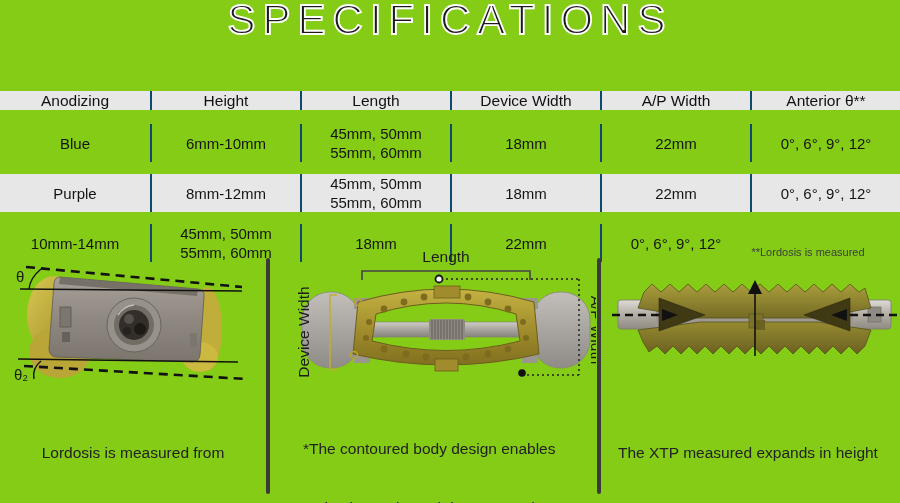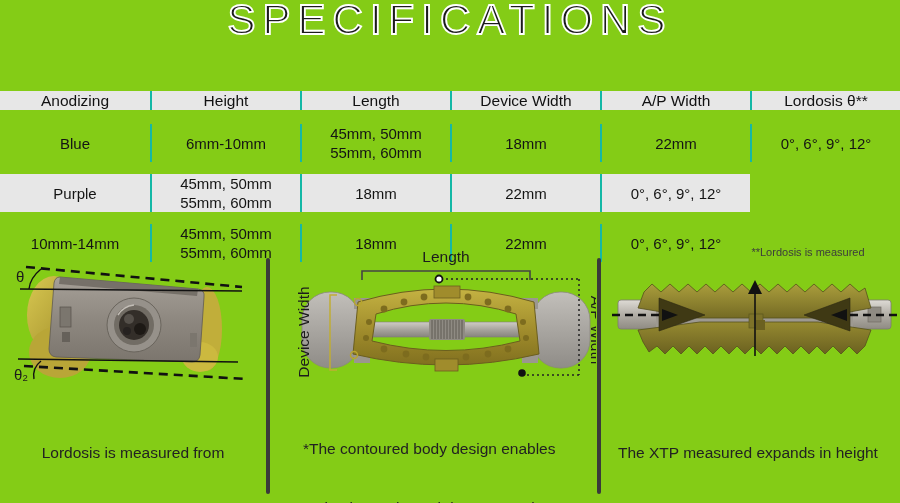--- a/index.html
+++ b/index.html
@@ -9,21 +9,21 @@
   
   .title{position:absolute;top:-6px;left:0;width:900px;text-align:center;
          font-size:42px;line-height:52px;font-weight:400;letter-spacing:7px;color:#1b1b1b;
          -webkit-text-stroke:1.8px #ffffff;}
 
   
   .spec-table{position:absolute;top:47px;left:0;width:900px;}
   .trow{display:grid;grid-template-columns:repeat(6,1fr);}
   .trow .cell{display:flex;flex-direction:column;align-items:center;justify-content:center;
               text-align:center;font-size:15px;line-height:19px;margin-top:44px;}
-  .trow .cell + .cell{border-left:2px solid #14b8a6;}
+  .trow .cell + .cell{border-left:2px solid #0c4a6e;}
   .thead{height:33px;}
   .thead .cell{background:#e7e7e7;font-size:15.5px;color:#111;}
   .tdata{height:50px;}
   .tdata.shaded .cell{background:#e7e7e7;}
 
   
   .footnote{position:absolute;top:245px;left:728px;width:160px;text-align:center;
             font-size:11px;line-height:14px;color:#3c3c3c;}
 
   
@@ -51,37 +51,38 @@
 
   <div class="title">SPECIFICATIONS</div>
 
   <div class="spec-table">
     <div class="trow thead">
       <div class="cell">Anodizing</div>
       <div class="cell">Height</div>
       <div class="cell">Length</div>
       <div class="cell">Device Width</div>
       <div class="cell">A/P Width</div>
-      <div class="cell">Lordosis θ**</div>
+      <div class="cell">Anterior θ**</div>
     </div>
 
     <div class="trow tdata">
       <div class="cell">Blue</div>
       <div class="cell">6mm-10mm</div>
       <div class="cell">
         <span>45mm, 50mm</span>
         <span>55mm, 60mm</span>
       </div>
       <div class="cell">18mm</div>
       <div class="cell">22mm</div>
       <div class="cell">0°, 6°, 9°, 12°</div>
     </div>
 
     <div class="trow tdata shaded">
       <div class="cell">Purple</div>
+      <div class="cell">8mm-12mm</div>
       <div class="cell">
         <span>45mm, 50mm</span>
         <span>55mm, 60mm</span>
       </div>
       <div class="cell">18mm</div>
       <div class="cell">22mm</div>
       <div class="cell">0°, 6°, 9°, 12°</div>
     </div>
 
     <div class="trow tdata">

